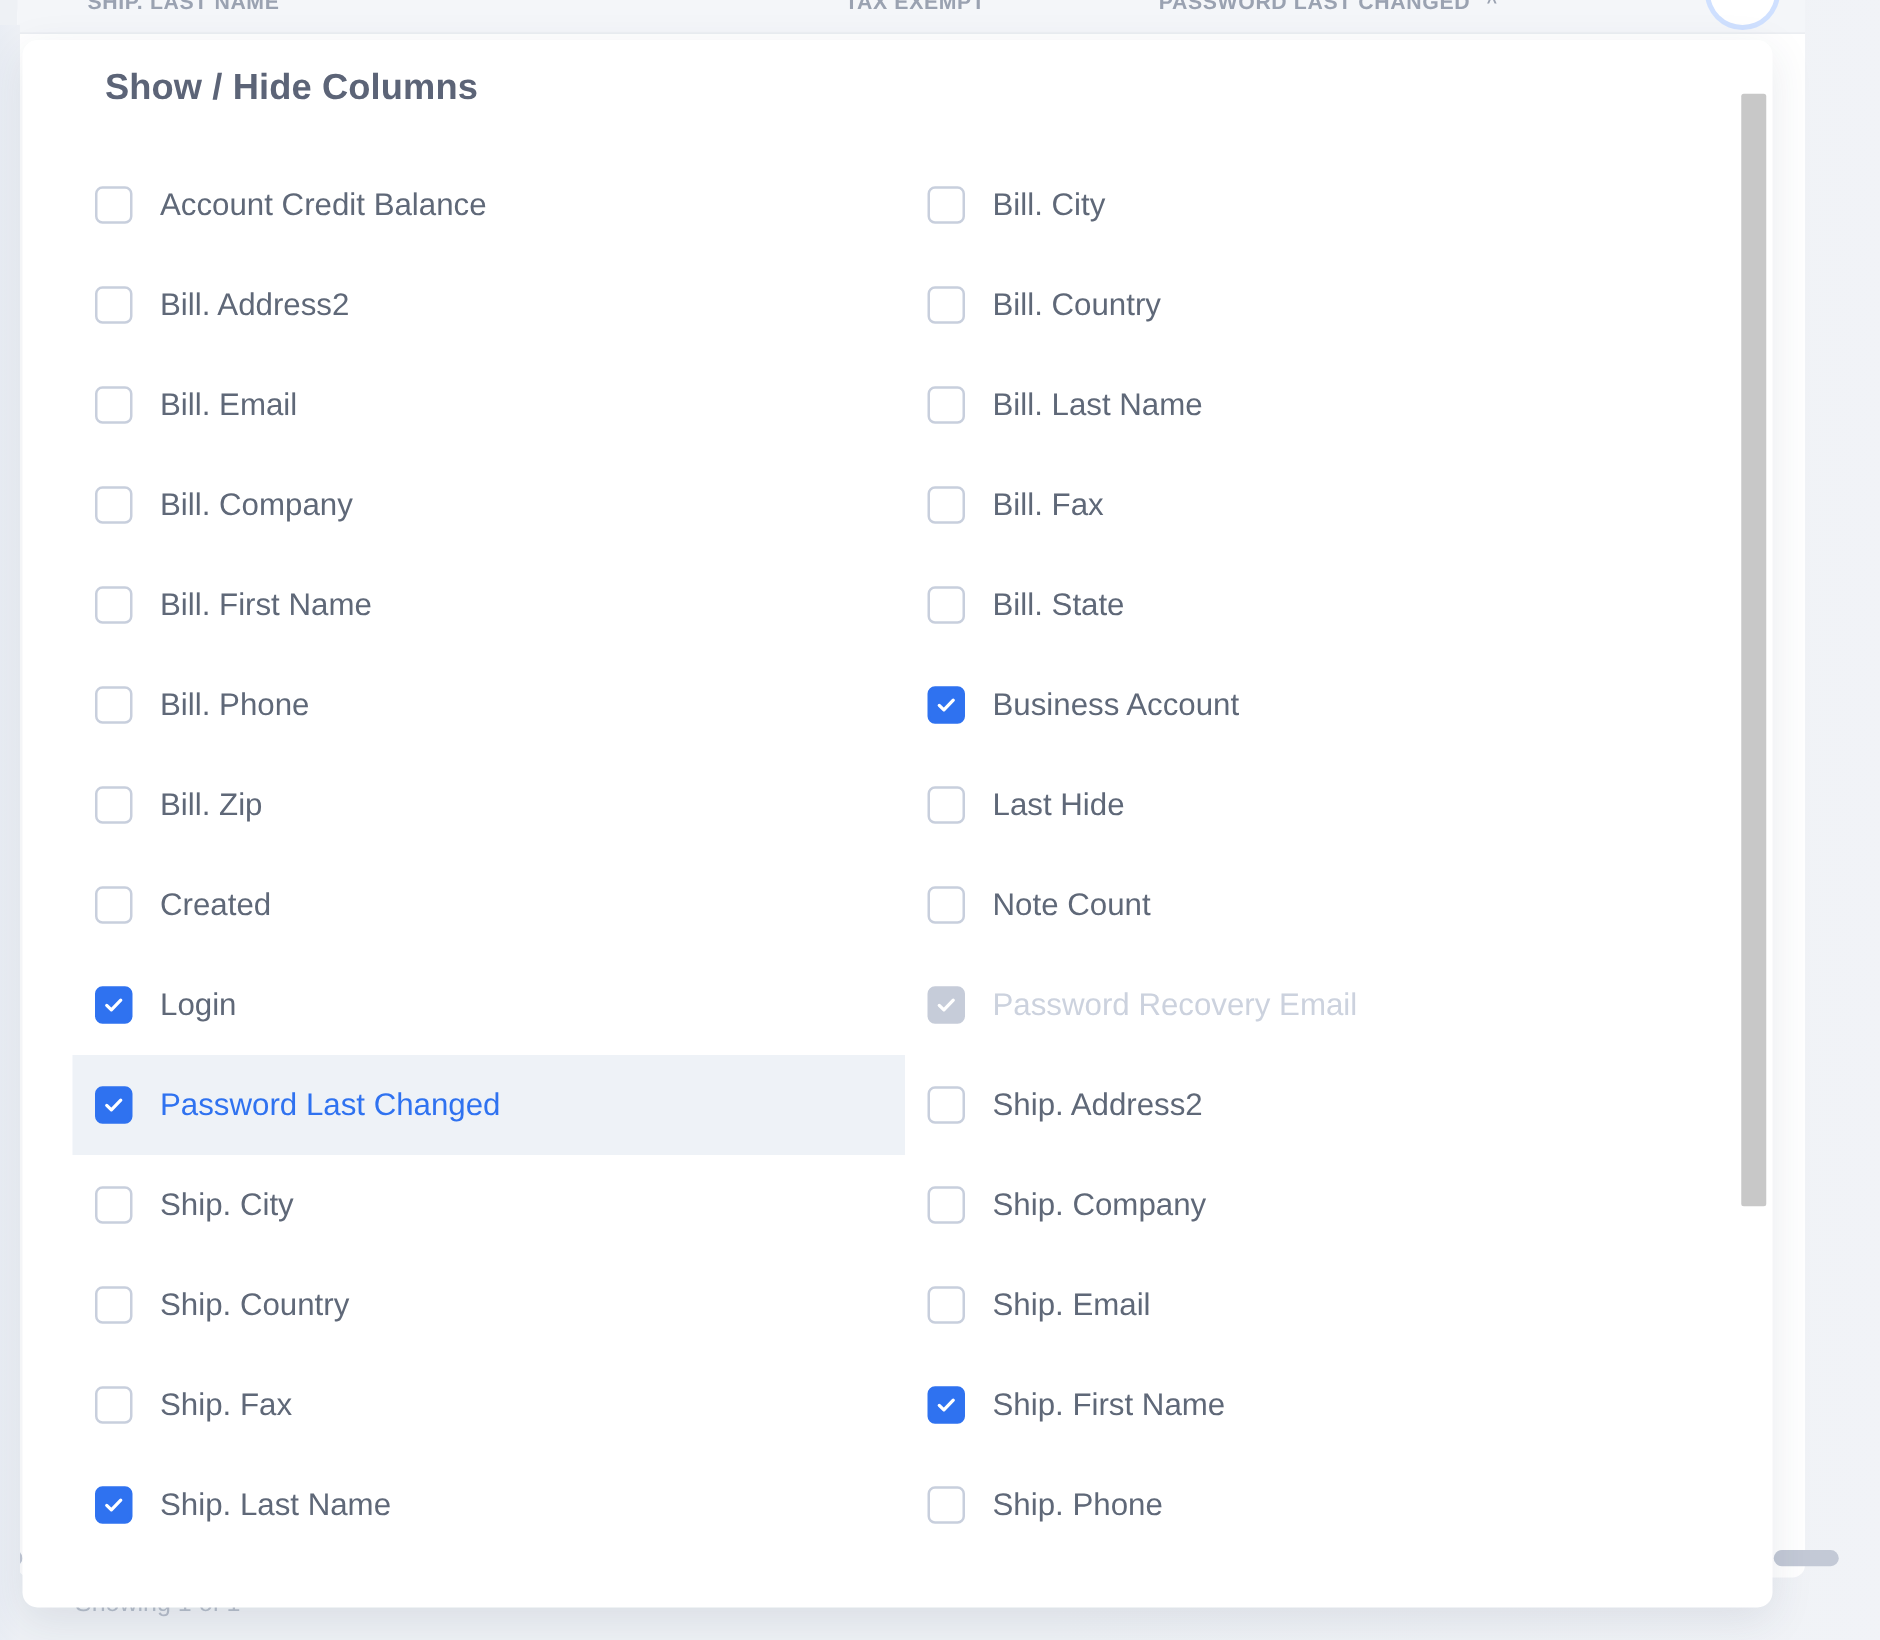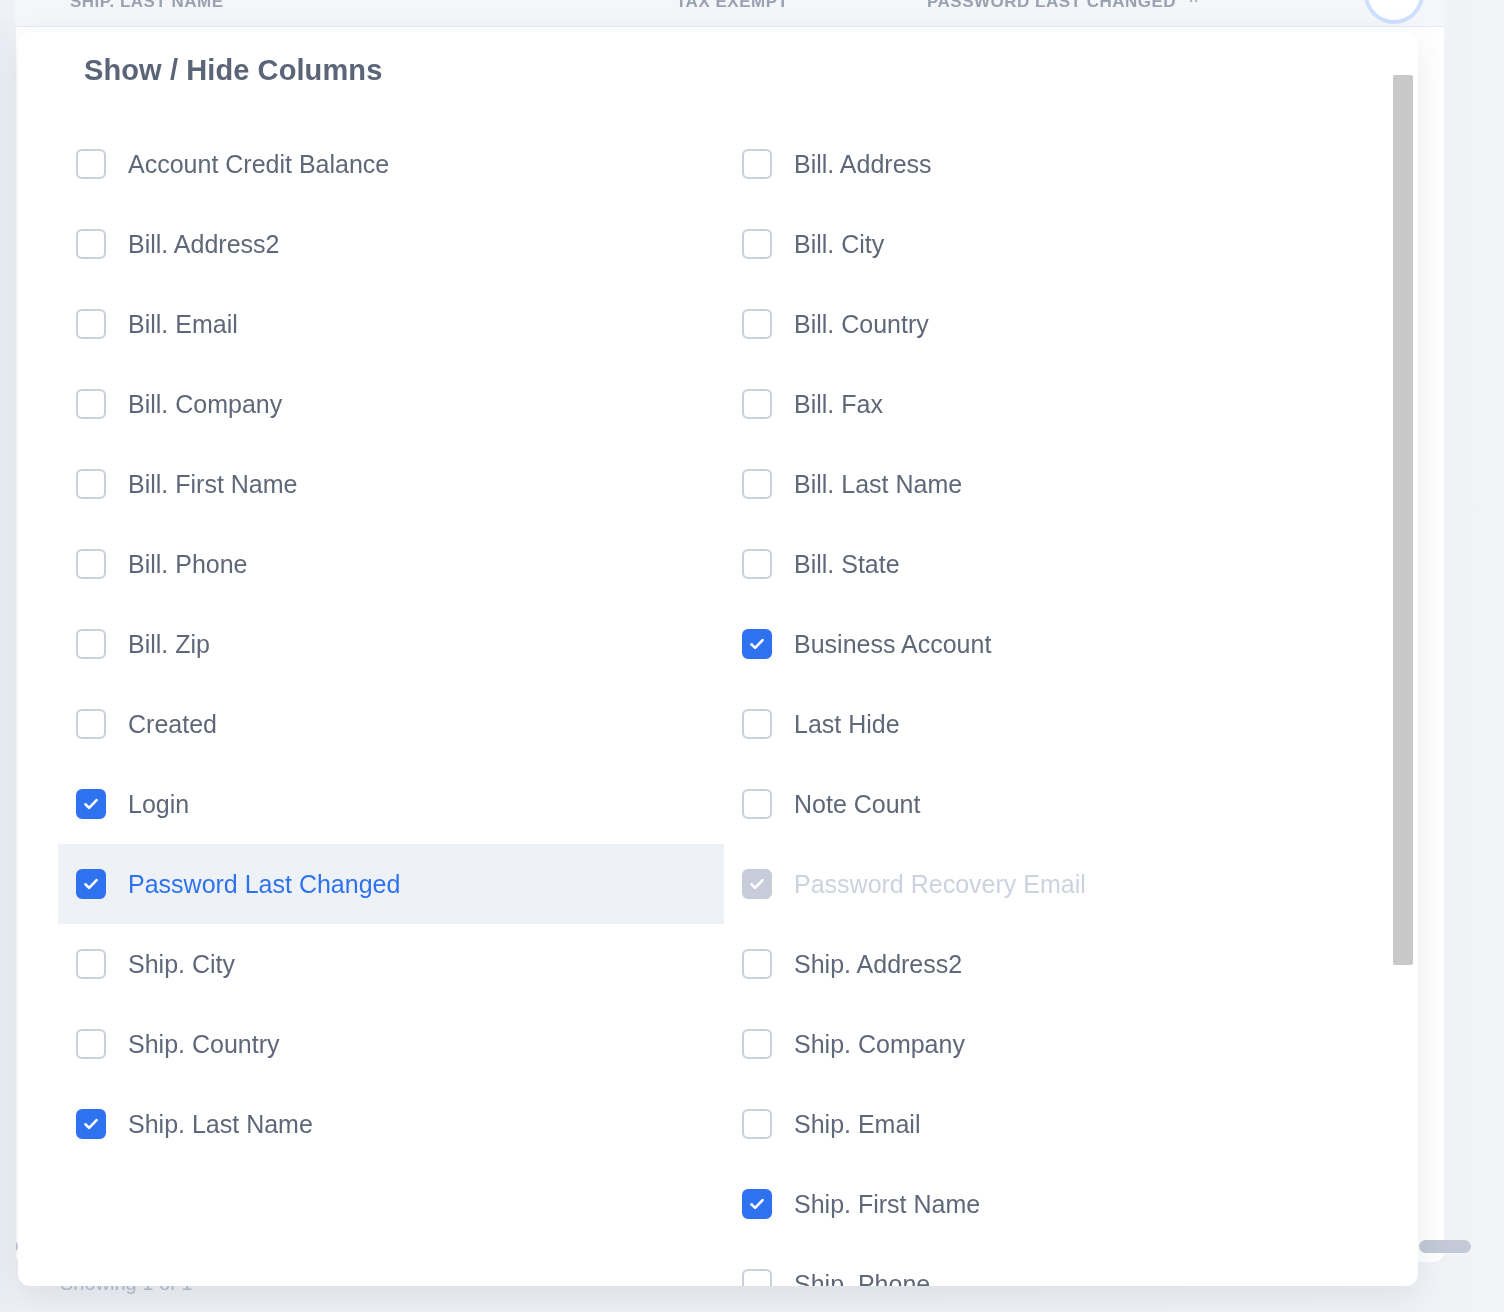--- a/index.html
+++ b/index.html
@@ -324,48 +324,48 @@
             </div>
             <div class="row">
               <span class="cb unchecked"></span>
               <span class="row-label">Ship. City</span>
             </div>
             <div class="row">
               <span class="cb unchecked"></span>
               <span class="row-label">Ship. Country</span>
             </div>
             <div class="row">
+              <span class="cb unchecked"></span>
+              <span class="row-label">Ship. Fax</span>
+            </div>
+            <div class="row">
               <span class="cb checked">
                 <svg width="18" height="18" viewBox="0 0 18 18" aria-hidden="true">
                   <path d="M3.4 9.3 L7.1 12.9 L14.6 5.1" fill="none" stroke="#ffffff" stroke-width="2.6" stroke-linecap="round" stroke-linejoin="round"></path>
                 </svg>
               </span>
               <span class="row-label">Ship. Last Name</span>
             </div>
           </div>
         <div class="col col-right" id="col-right">
             <div class="row">
               <span class="cb unchecked"></span>
-              <span class="row-label">Bill. Address</span>
-            </div>
-            <div class="row">
-              <span class="cb unchecked"></span>
               <span class="row-label">Bill. City</span>
             </div>
             <div class="row">
               <span class="cb unchecked"></span>
               <span class="row-label">Bill. Country</span>
             </div>
             <div class="row">
               <span class="cb unchecked"></span>
+              <span class="row-label">Bill. Last Name</span>
+            </div>
+            <div class="row">
+              <span class="cb unchecked"></span>
               <span class="row-label">Bill. Fax</span>
-            </div>
-            <div class="row">
-              <span class="cb unchecked"></span>
-              <span class="row-label">Bill. Last Name</span>
             </div>
             <div class="row">
               <span class="cb unchecked"></span>
               <span class="row-label">Bill. State</span>
             </div>
             <div class="row">
               <span class="cb checked">
                 <svg width="18" height="18" viewBox="0 0 18 18" aria-hidden="true">
                   <path d="M3.4 9.3 L7.1 12.9 L14.6 5.1" fill="none" stroke="#ffffff" stroke-width="2.6" stroke-linecap="round" stroke-linejoin="round"></path>
                 </svg>

